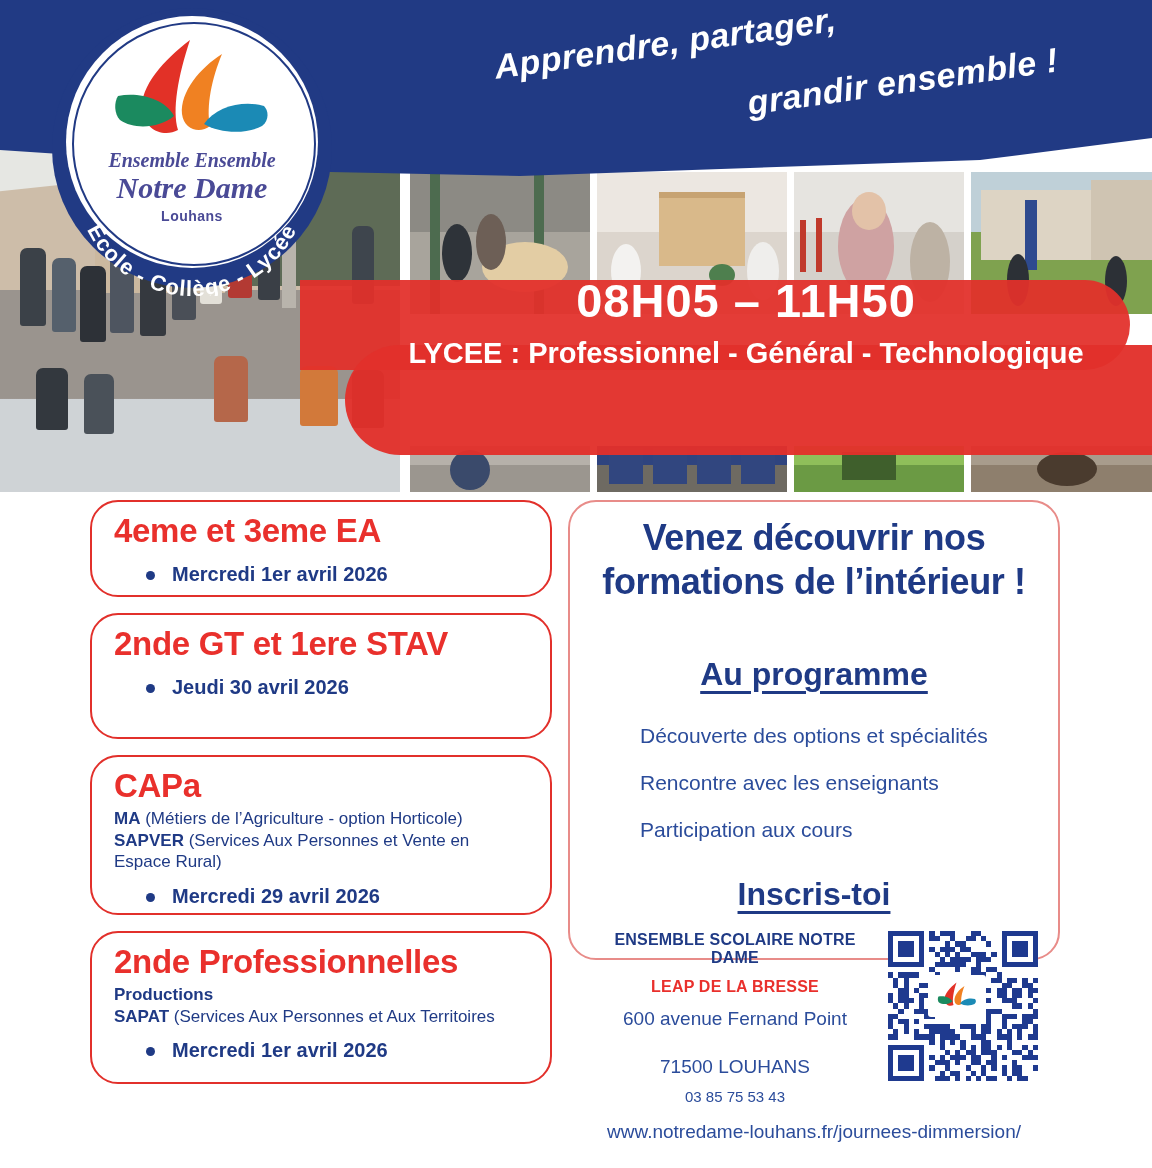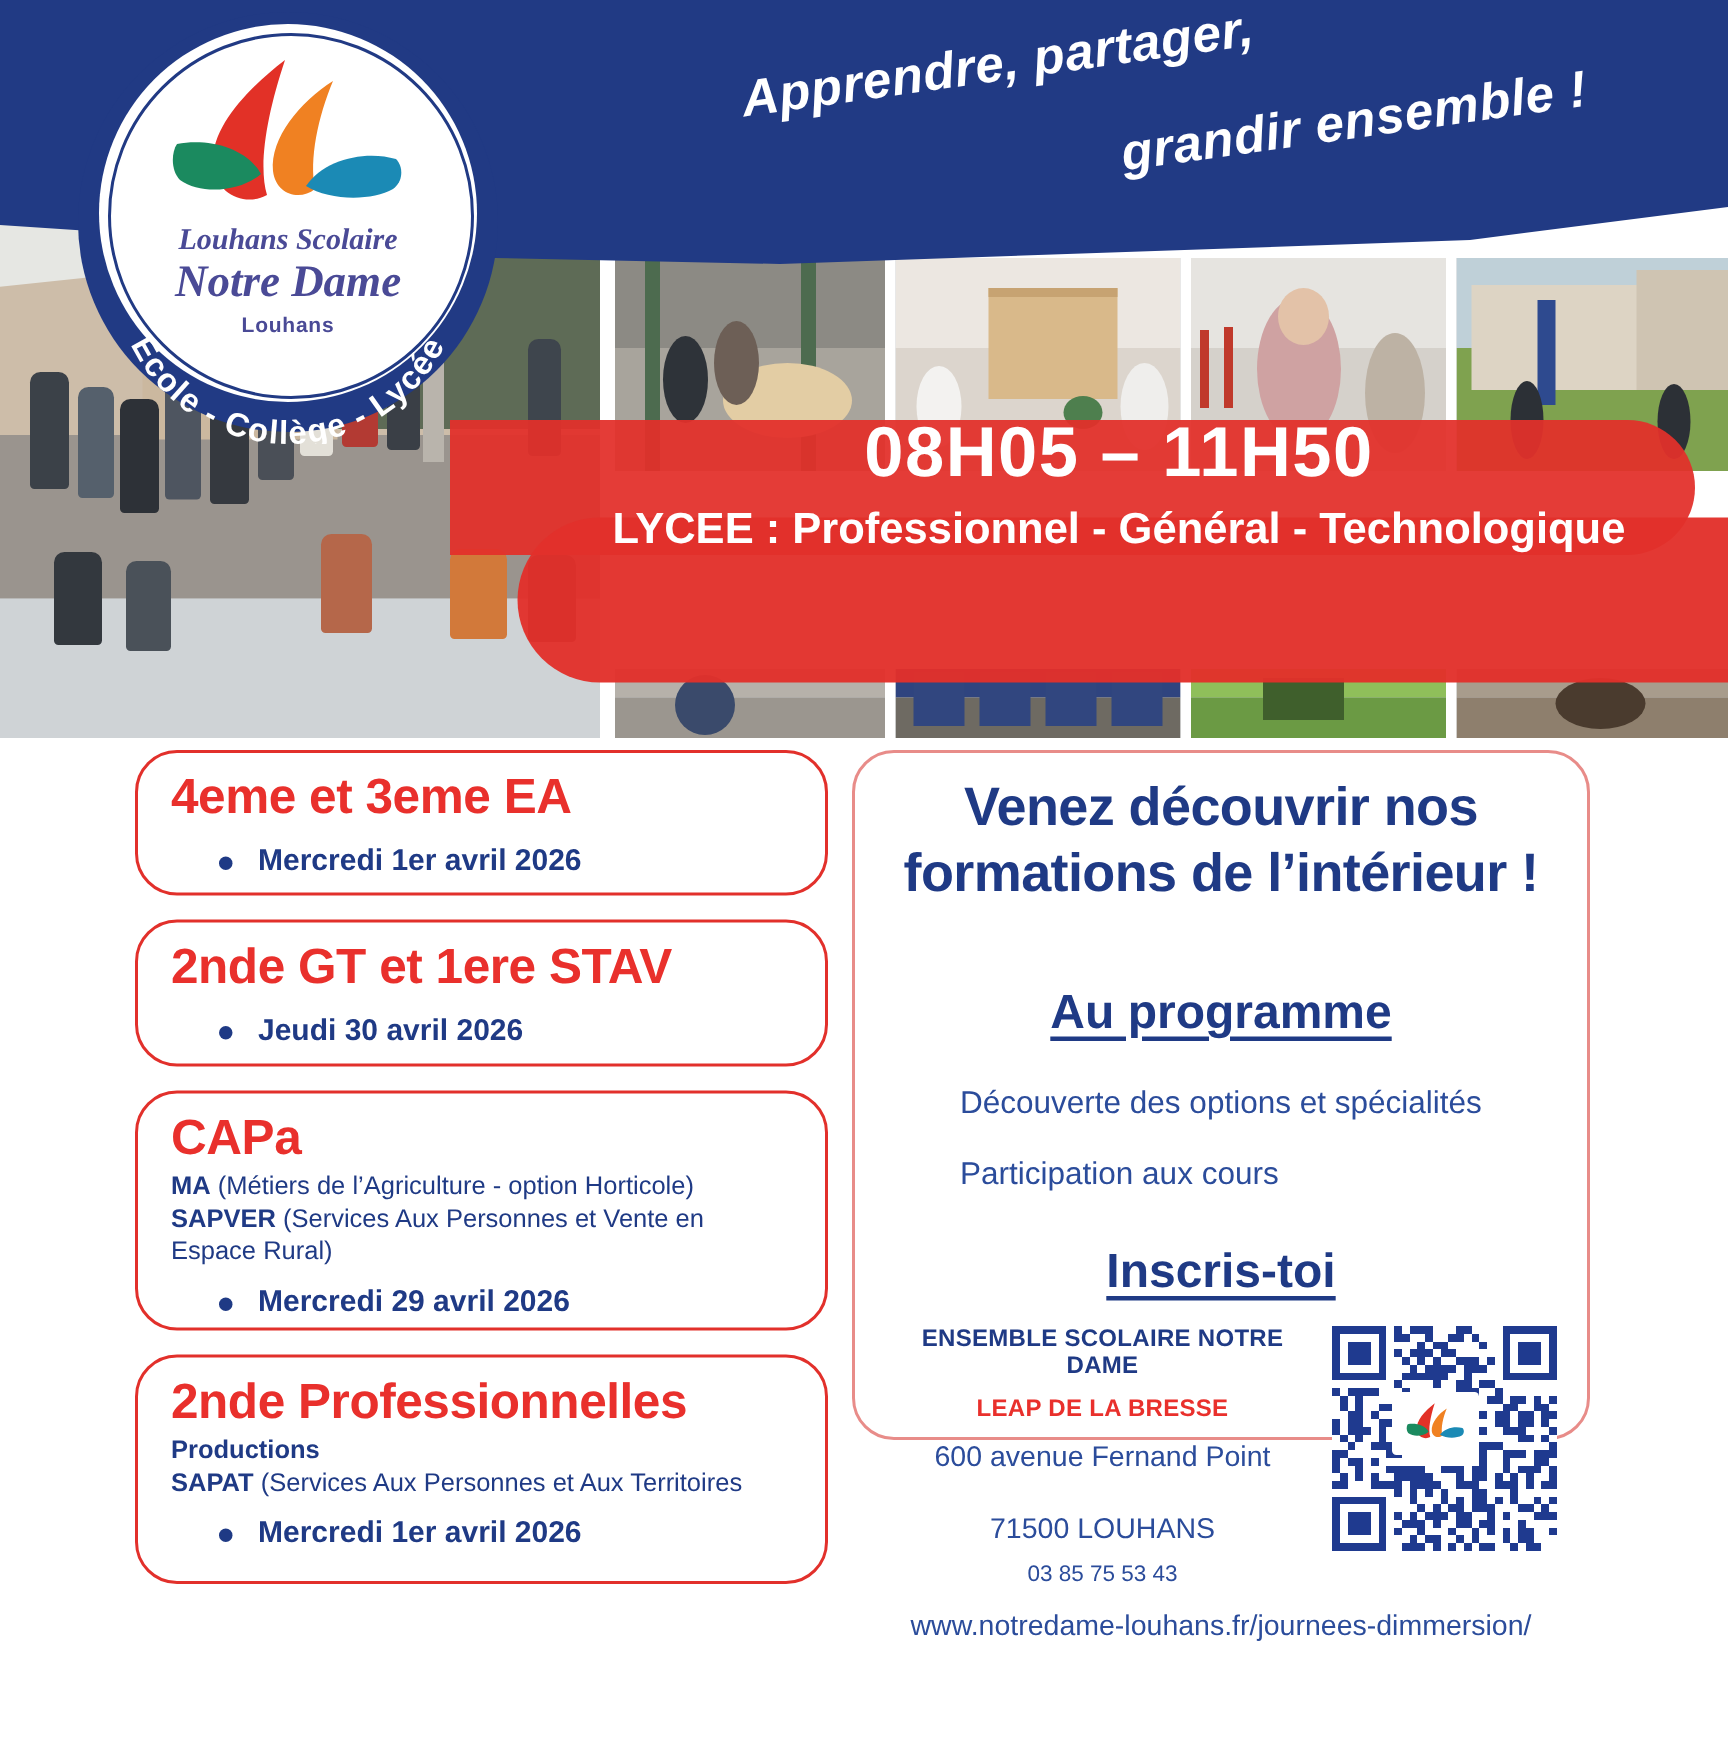--- a/index.html
+++ b/index.html
@@ -102,21 +102,21 @@
   .card-sub{color:#1f3a85;font-size:17px;line-height:1.28;margin-top:2px;}
   .card-sub b{font-weight:800;}
   .card-date{
     color:#1f3a85;font-size:20px;font-weight:800;margin-top:12px;
     padding-left:58px;position:relative;
   }
   .card-date::before{
     content:"";position:absolute;left:32px;top:8px;width:9px;height:9px;border-radius:50%;background:#1f3a85;
   }
   .c1{height:97px;}
-  .c2{height:98px;}
+  .c2{height:126px;}
   .c3{height:160px;}
   .c4{height:153px;}
 
   .col-right{
     position:absolute;left:568px;top:8px;width:492px;height:460px;
     border:2px solid #e88c89;border-radius:28px;background:#fff;box-sizing:border-box;
     padding:14px 20px;
   }
   .r-head{color:#1f3a85;font-size:36px;font-weight:800;text-align:center;line-height:1.22;letter-spacing:-.4px;}
   .r-sec{color:#1f3a85;font-size:32px;font-weight:800;text-align:center;text-decoration:underline;text-underline-offset:6px;margin-top:52px;}
@@ -249,21 +249,21 @@
         <text><textPath href="#arcpath" startOffset="50%" text-anchor="middle" id="arc-label">Ecole - Collège - Lycée</textPath></text>
       </svg>
 
       <svg width="160" height="120" viewBox="0 0 160 120" style="position:absolute;left:60px;top:26px;">
         <path d="M78 6 C52 26 28 52 30 76 C32 96 52 104 66 96 C60 76 66 42 78 6 Z" fill="#e23127"></path>
         <path d="M110 20 C88 34 68 58 70 80 C72 96 88 100 98 92 C94 72 100 44 110 20 Z" fill="#f08122"></path>
         <path d="M6 62 C26 58 52 64 62 82 C48 94 22 96 8 86 C2 80 2 68 6 62 Z" fill="#1b8a5f"></path>
         <path d="M152 72 C132 66 104 72 92 90 C108 100 136 100 150 92 C157 87 157 77 152 72 Z" fill="#1b8ab5"></path>
       </svg>
       <div class="logo-txt">
-        <div class="logo-l1">Louhans Scolaire</div>
+        <div class="logo-l1">Ensemble Ensemble</div>
         <div class="logo-l2">Notre Dame</div>
         <div class="logo-l3">Louhans</div>
       </div>
     </div>
 
     <div class="red-ell2"></div>
     <div class="red-ell"></div>
 
     <div class="banner-text">
       <div class="bt2">08H05 – 11H50</div>
@@ -298,20 +298,21 @@
       </div>
     </div>
 
     <div class="col-right">
       <div class="r-head">Venez découvrir nos formations de l’intérieur !</div>
 
       <div class="r-sec">Au programme</div>
 
       <div class="r-list">
         <div class="r-item">Découverte des options et spécialités</div>
+        <div class="r-item">Rencontre avec les enseignants</div>
         <div class="r-item">Participation aux cours</div>
       </div>
 
       <div class="r-sec2">Inscris-toi</div>
 
       <div class="contact-row">
         <div class="contact-txt">
           <div class="ct-1">ENSEMBLE SCOLAIRE NOTRE DAME</div>
           <div class="ct-2">LEAP DE LA BRESSE</div>
           <div class="ct-3">600 avenue Fernand Point</div>

